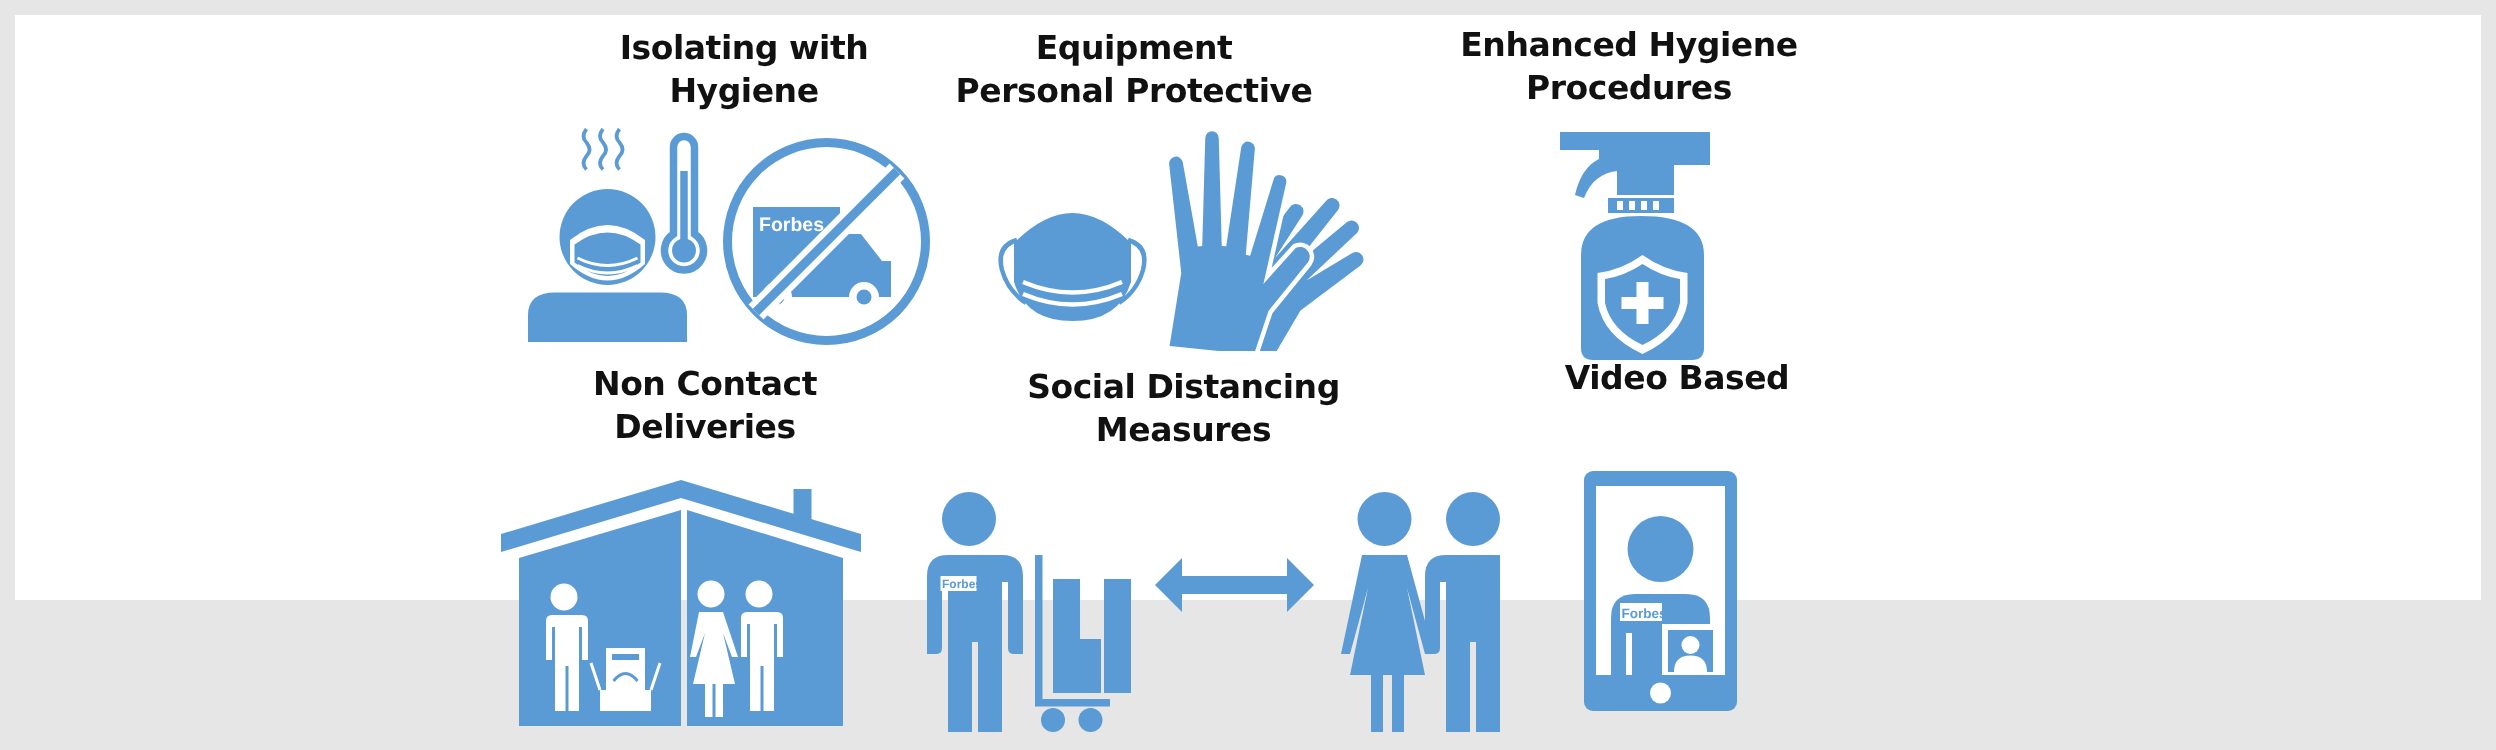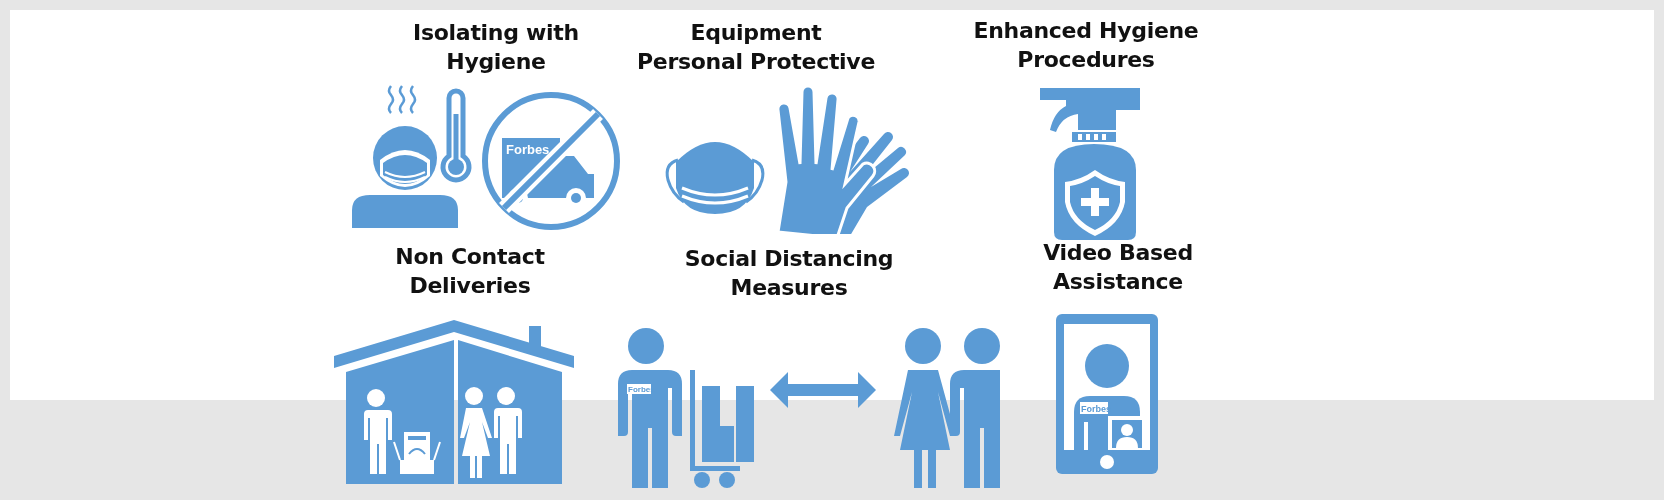--- a/index.html
+++ b/index.html
@@ -170,21 +170,20 @@
 
       <g class="blue">
         <circle cx="372" cy="18" r="18"></circle>
         <path d="M350 42 h40 q14 0 14 14 v52 h-6 q-4 0 -4 -4 v-44 h-4 v100 h-16 v-60 h-4 v60 h-16 v-100 h-4 v44 q0 4 -4 4 h-6 v-52 q0 -14 14 -14z"></path>
       </g>
     </svg>
   </div>
 
   <div class="label" style="left:1108px;top:228px;">
     <div>Video Based</div>
-    <div>Assistance</div>
   </div>
   <div class="icon" style="left:1046px;top:304px;">
     <svg width="102" height="160" viewBox="0 0 102 160">
       <rect class="blue" x="0" y="0" width="102" height="160" rx="6"></rect>
       <rect class="white" x="8" y="10" width="86" height="126"></rect>
       <circle class="white" cx="51" cy="148" r="7"></circle>
       <g>
         <circle class="blue" cx="51" cy="52" r="22"></circle>
         <path class="blue" d="M18 98 q0 -16 16 -16 h34 q16 0 16 16 v38 h-66z"></path>
         <rect class="white" x="24" y="88" width="28" height="12"></rect>

